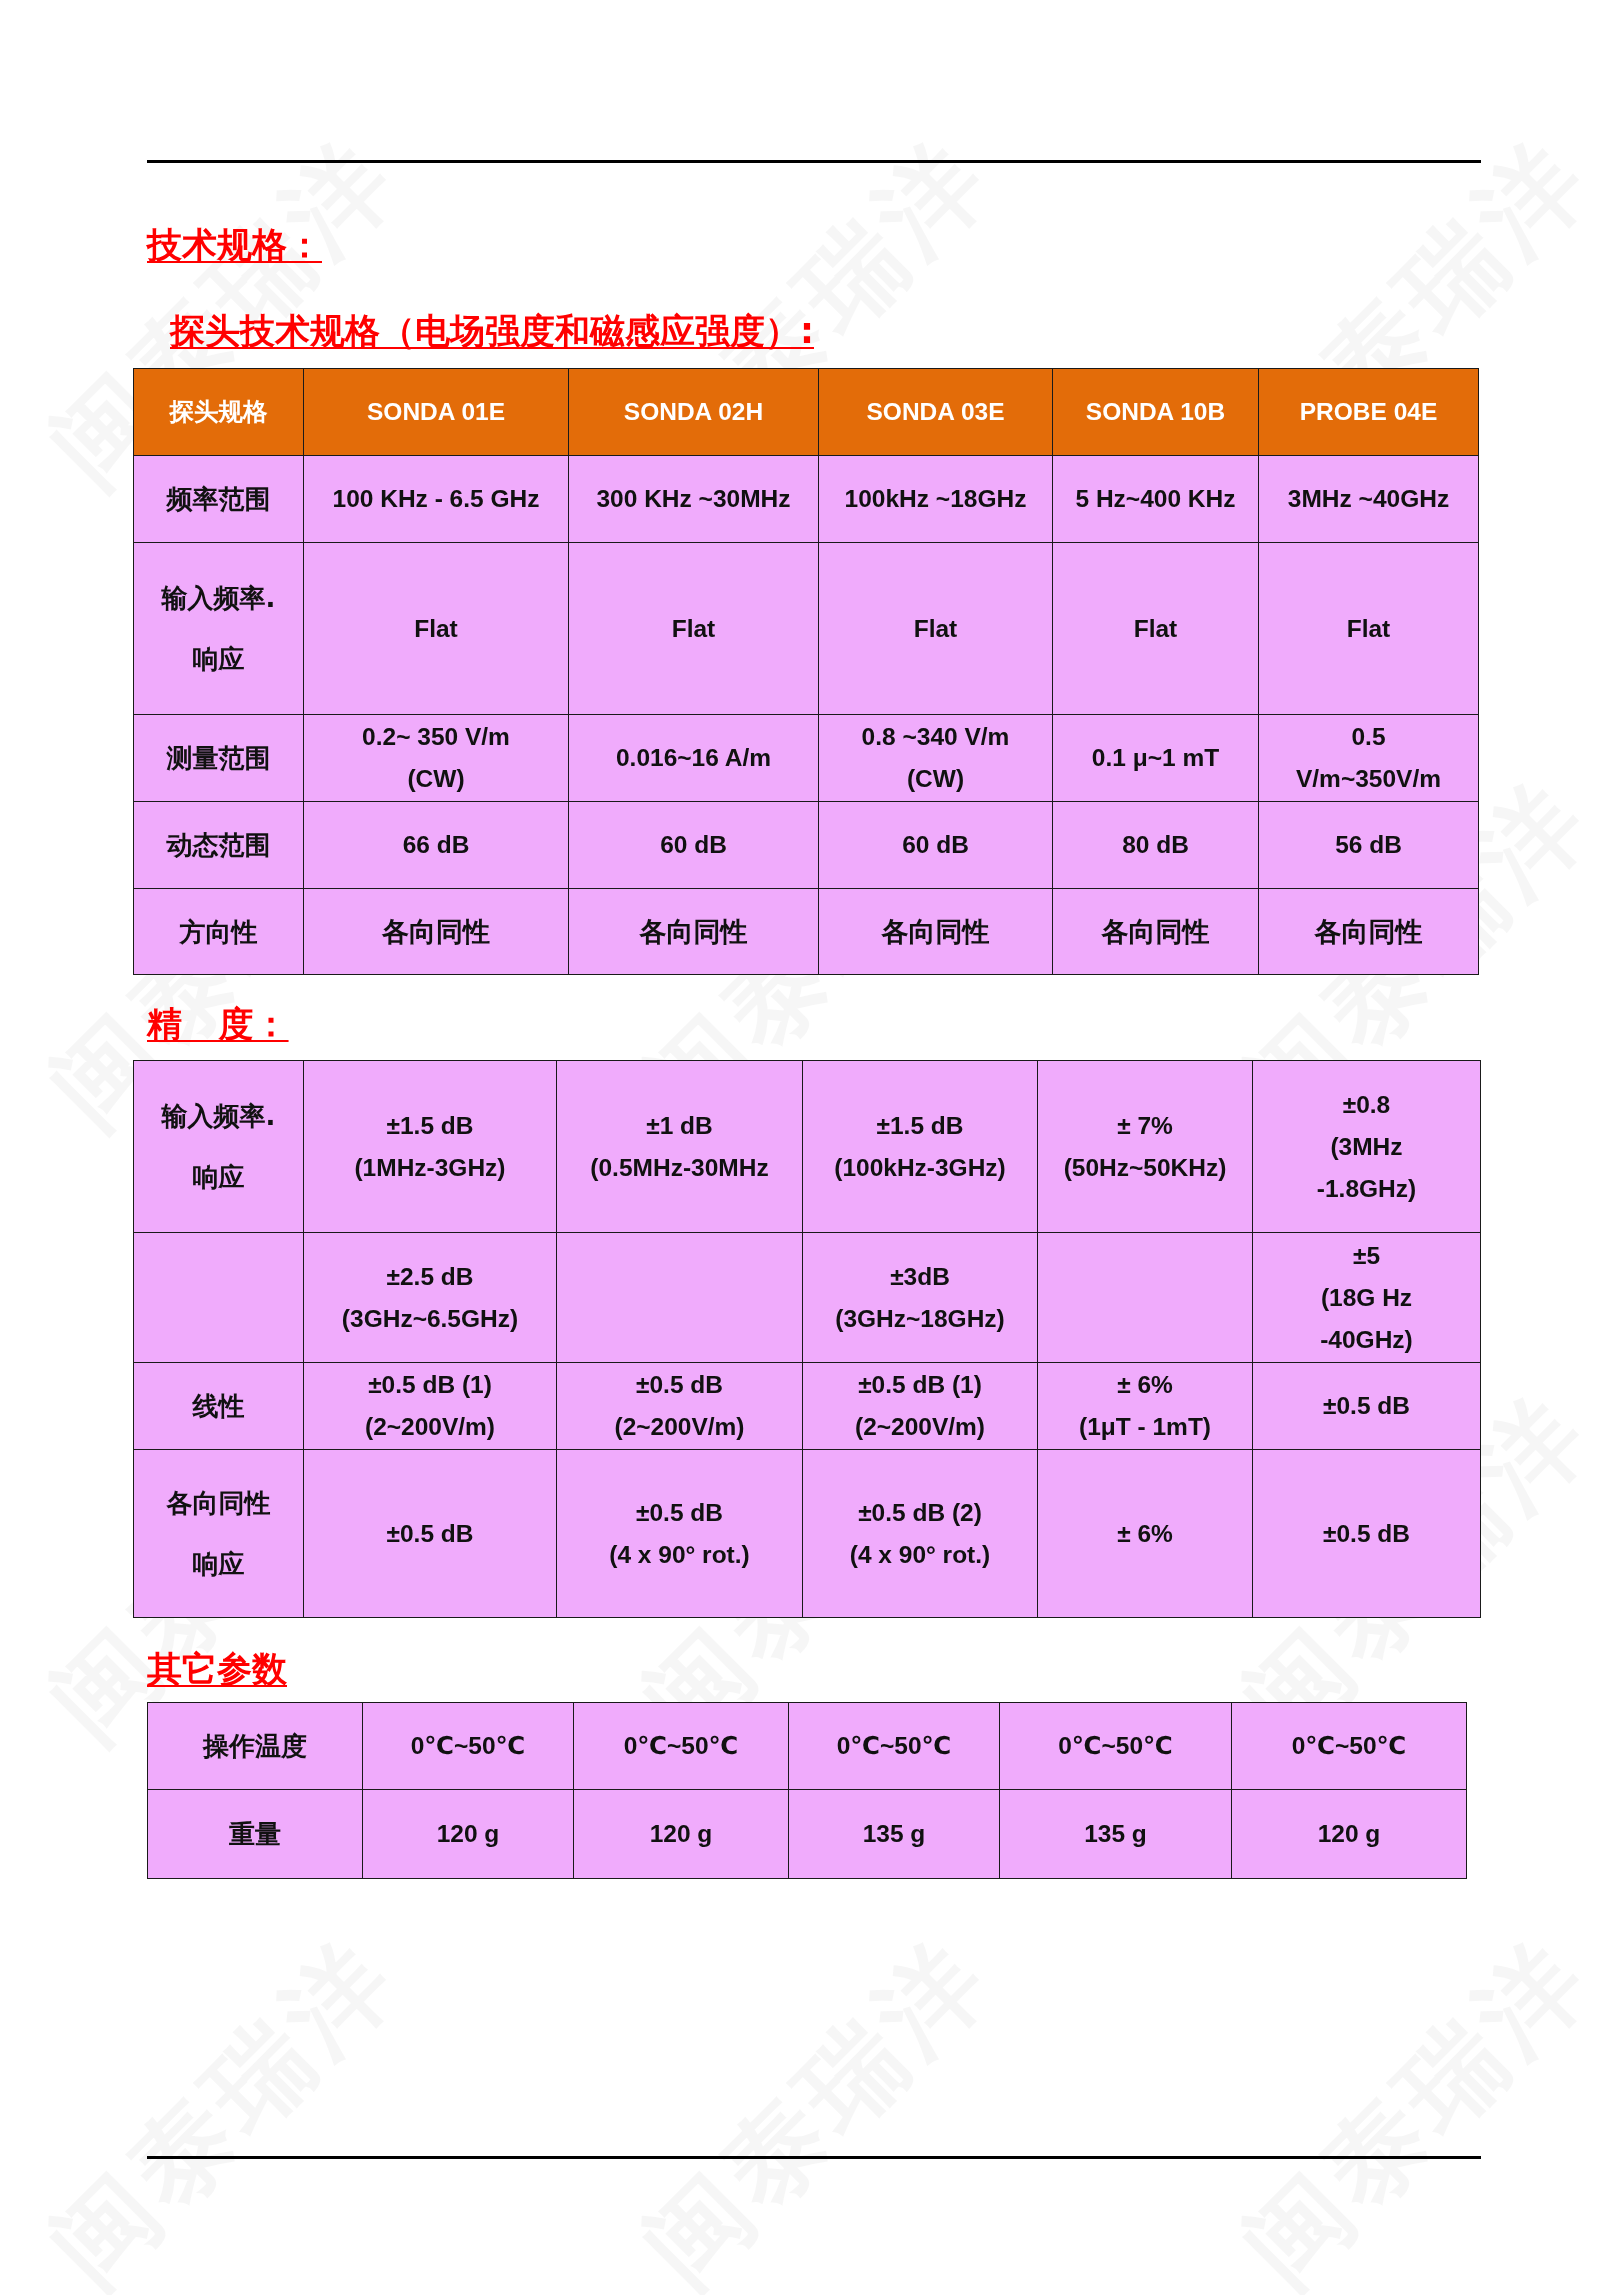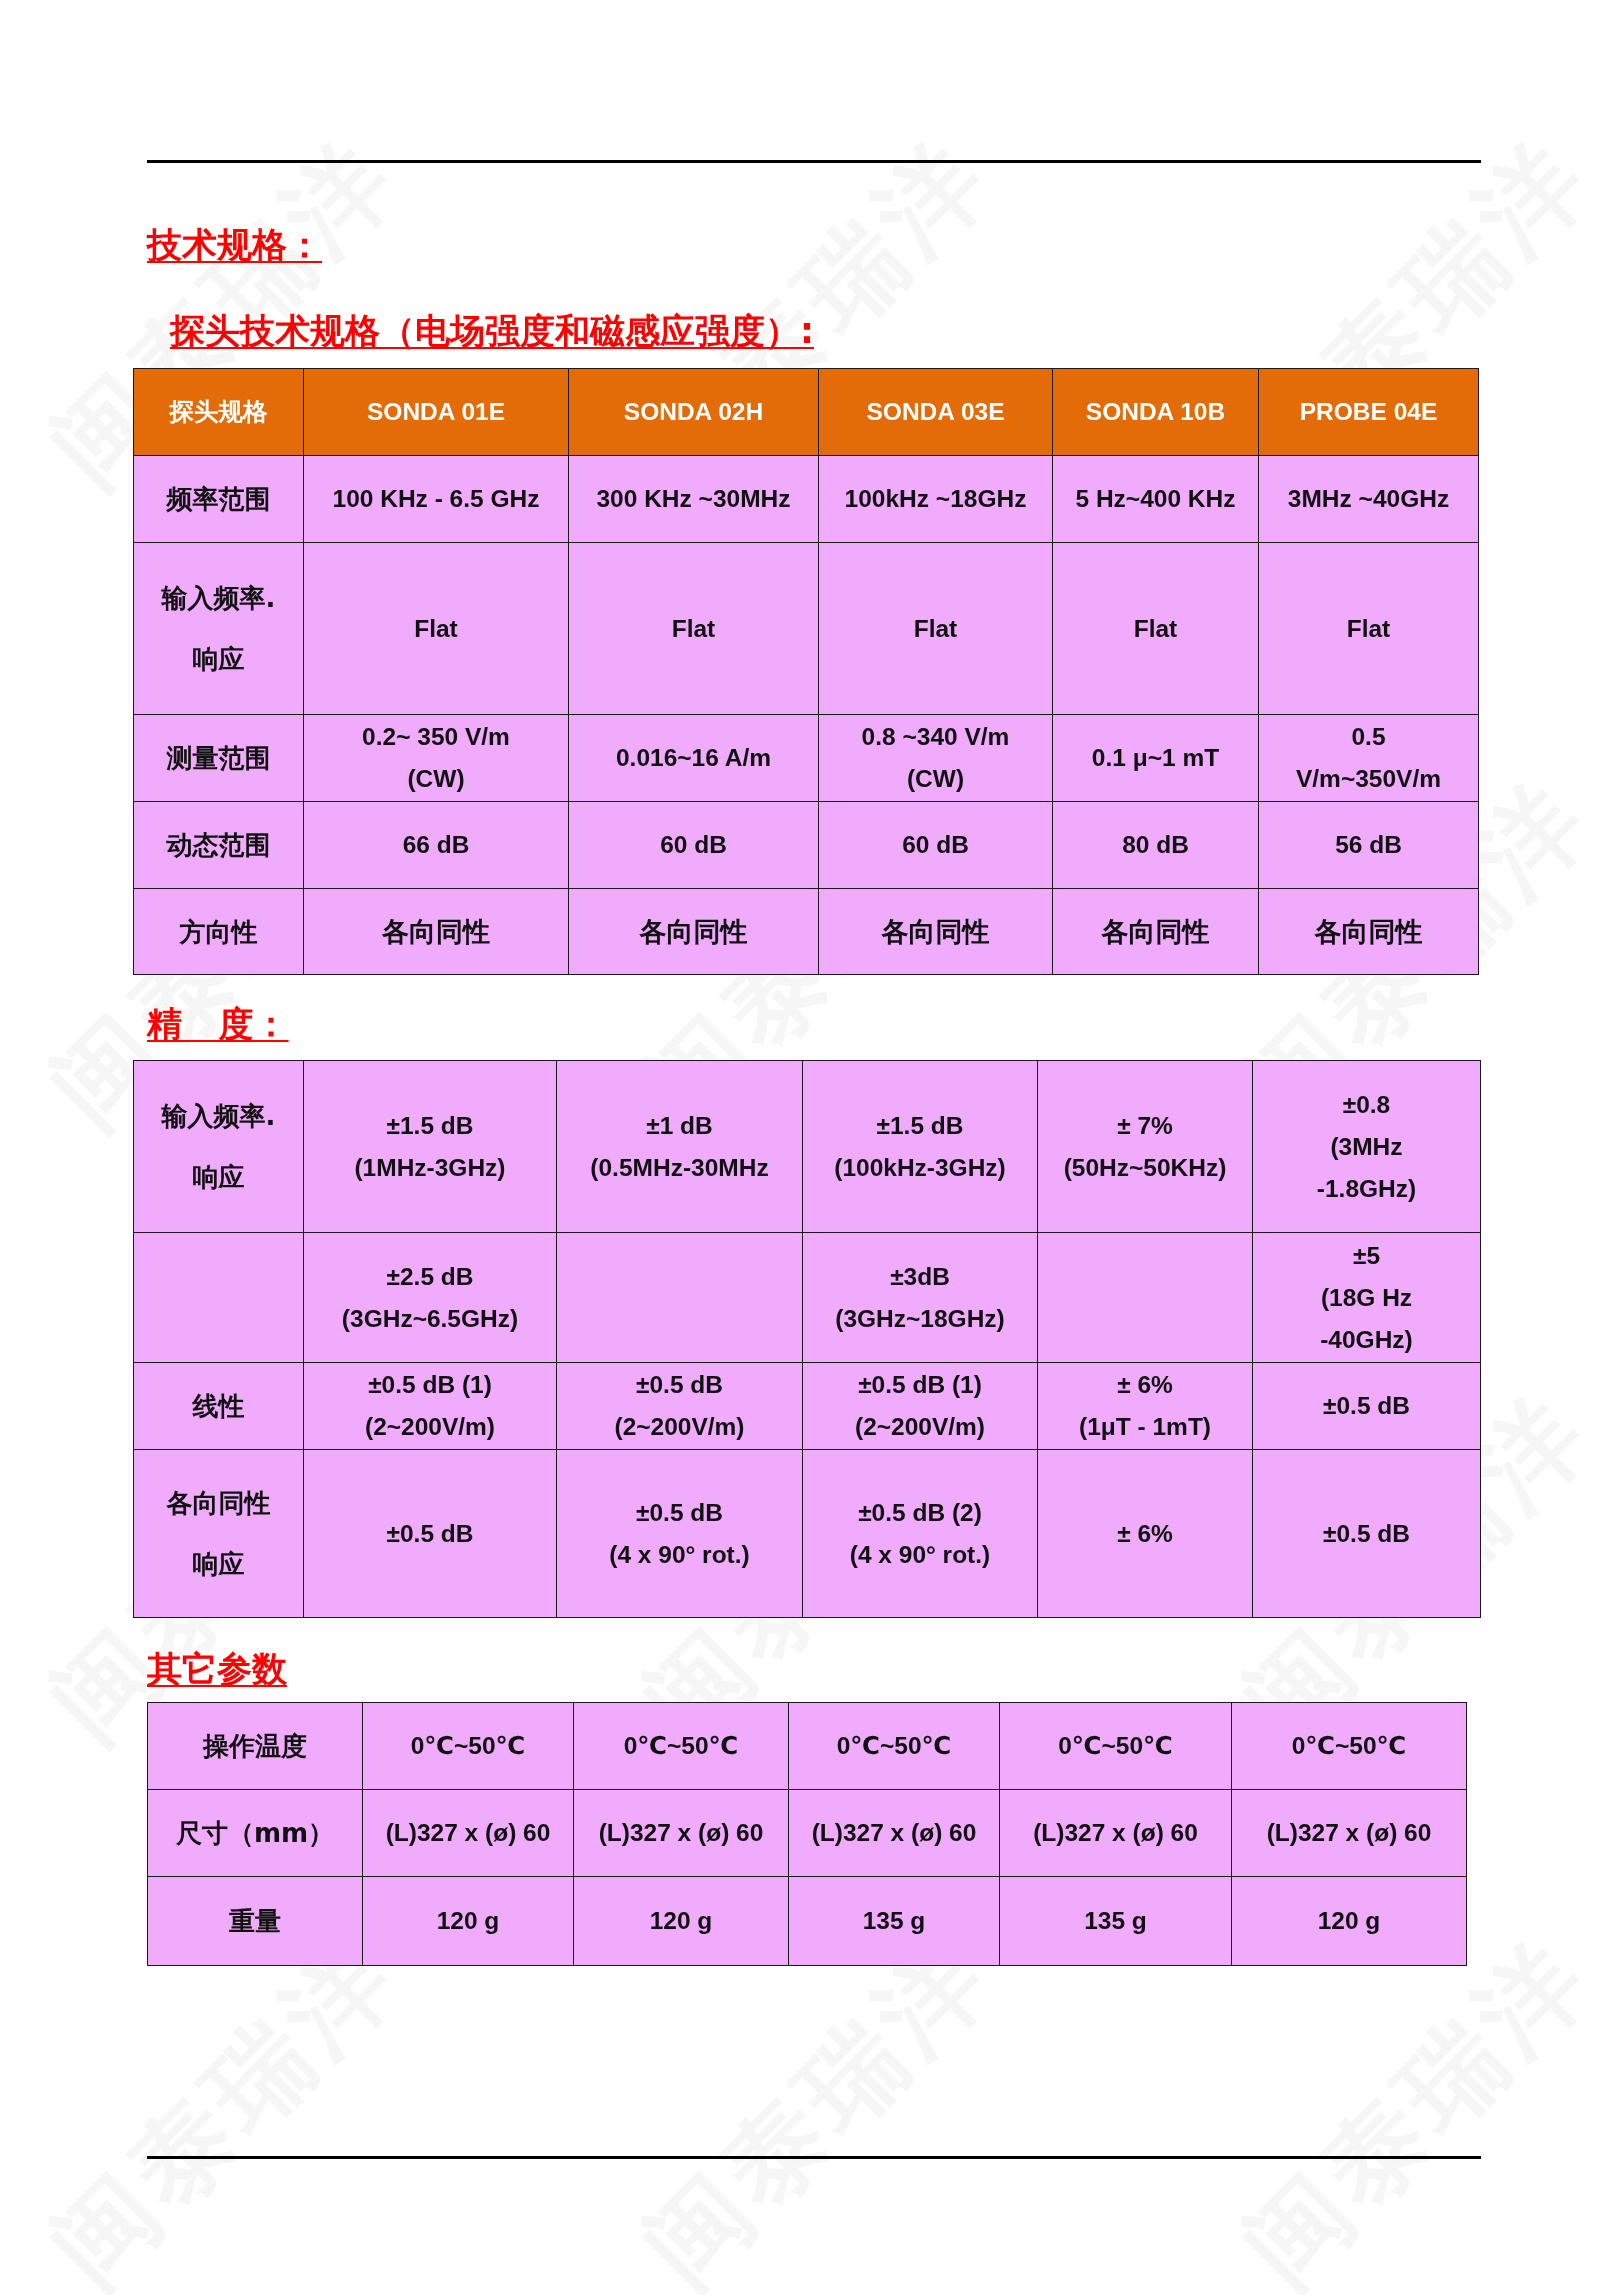--- a/index.html
+++ b/index.html
@@ -318,40 +318,20 @@
         <td>
           <span class="line">0℃~50℃</span>
         </td>
         <td>
           <span class="line">0℃~50℃</span>
         </td>
         <td>
           <span class="line">0℃~50℃</span>
         </td>
       </tr>
-      <tr style="height: 87px;">
-        <td class="label">
-          <span class="line">尺寸（mm）</span>
-        </td>
-        <td>
-          <span class="line">(L)327 x (ø) 60</span>
-        </td>
-        <td>
-          <span class="line">(L)327 x (ø) 60</span>
-        </td>
-        <td>
-          <span class="line">(L)327 x (ø) 60</span>
-        </td>
-        <td>
-          <span class="line">(L)327 x (ø) 60</span>
-        </td>
-        <td>
-          <span class="line">(L)327 x (ø) 60</span>
-        </td>
-      </tr>
       <tr style="height: 89px;">
         <td class="label">
           <span class="line">重量</span>
         </td>
         <td>
           <span class="line">120 g</span>
         </td>
         <td>
           <span class="line">120 g</span>
         </td>

